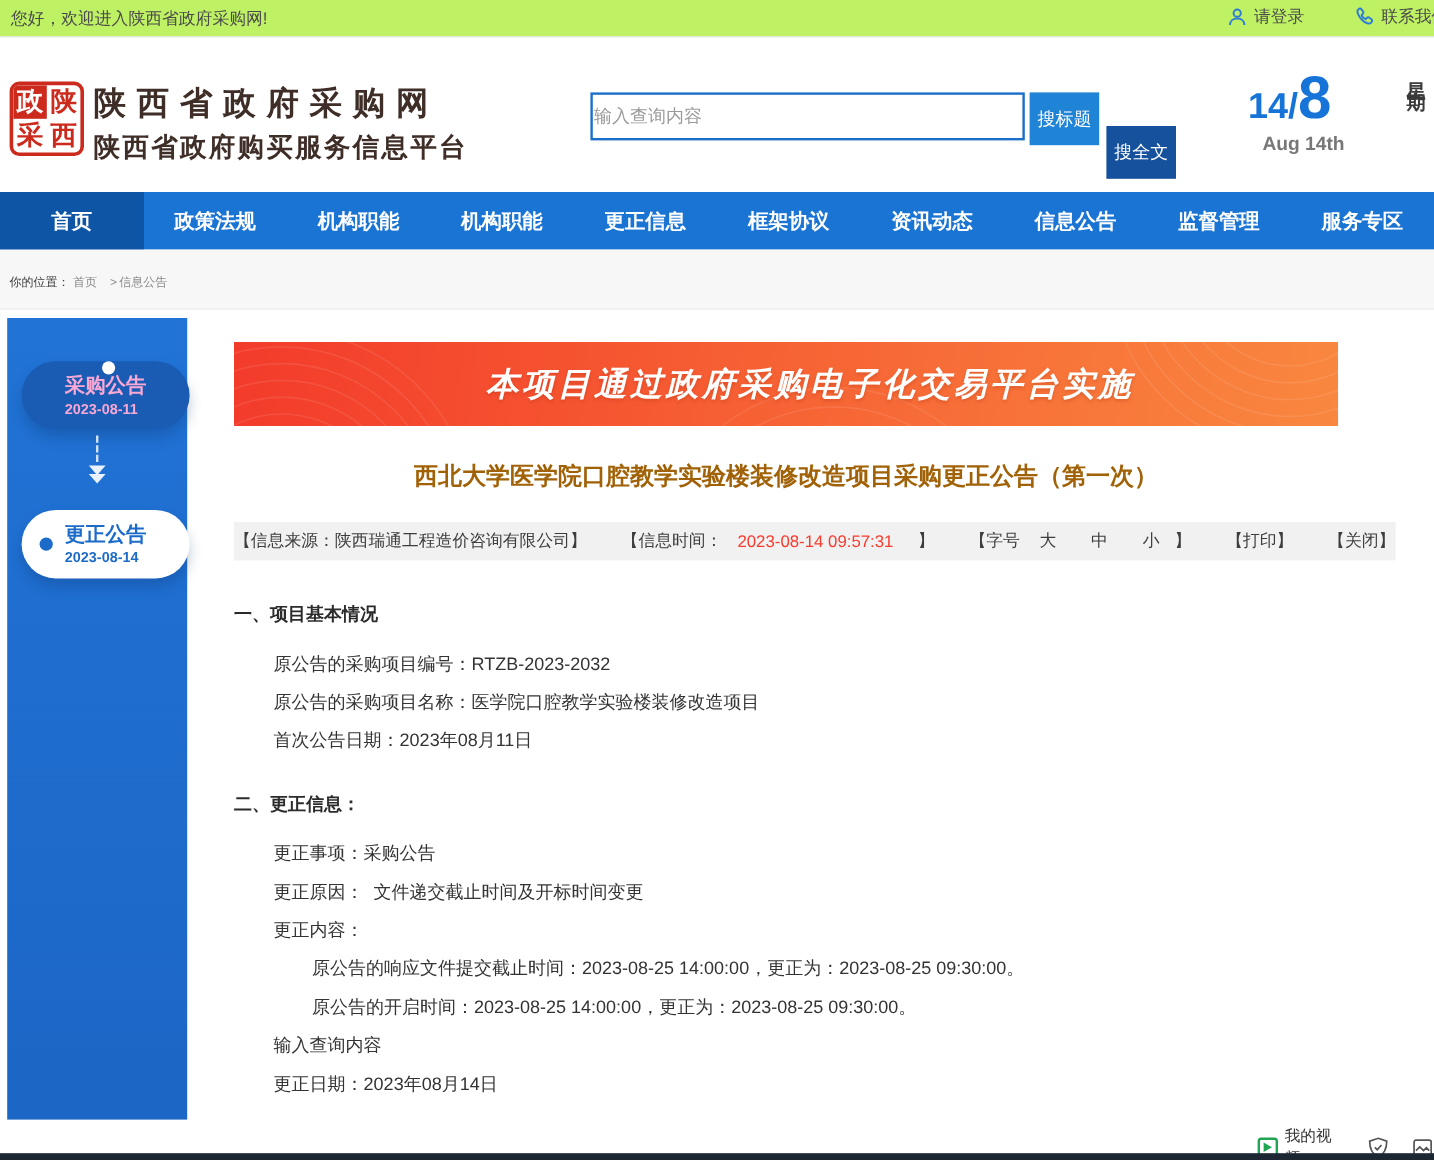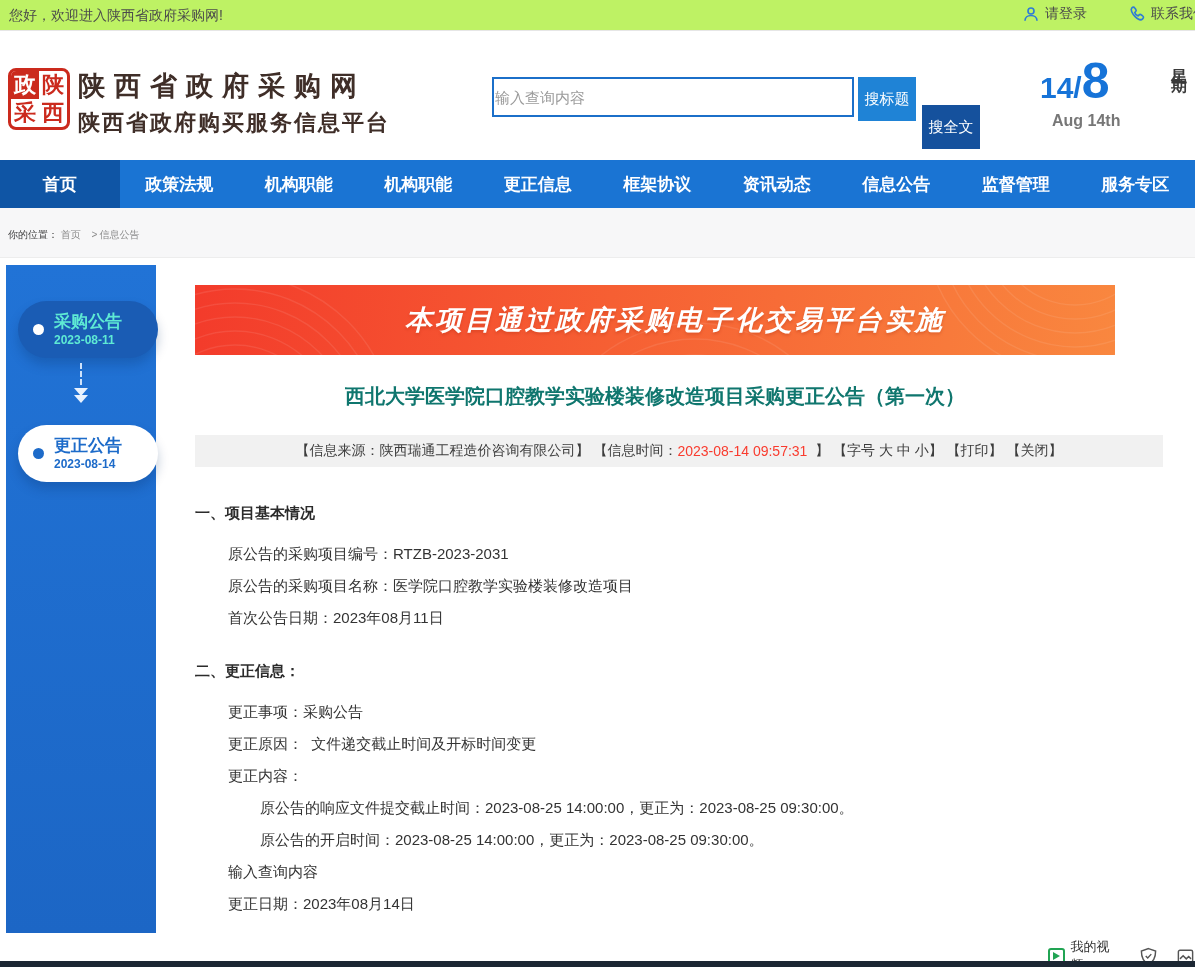--- a/index.html
+++ b/index.html
@@ -49,37 +49,37 @@
   .breadcrumb .loc { color:#3c3c3c; }
   .breadcrumb a { color:#8a8a8a; text-decoration:none; cursor:pointer; }
   .breadcrumb .sep { color:#8a8a8a; margin:0 2px 0 8px; }
 
   
   .sidebar { position:absolute; left:6px; top:265px; width:150px; height:668px; background:linear-gradient(180deg,#2173d6,#1c66c5); }
   .step-pill { position:absolute; left:12px; width:140px; height:57px; border-radius:29px; display:flex; align-items:center; cursor:pointer; box-shadow:0 7px 11px rgba(9,48,105,.25); }
   .step-pill .dot { width:11px; height:11px; border-radius:50%; margin:0 10px 0 15px; flex:none; }
   .step-pill .txt .lbl { font-size:17px; font-weight:bold; line-height:1.15; }
   .step-pill .txt .dt { font-size:12px; font-weight:bold; margin-top:2px; }
-  .pill-1 { top:36px; background:#1a5cb4; color:#5eead4; }
+  .pill-1 { top:36px; background:#1a5cb4; color:#f9a8d4;flex-direction:column; }
   .pill-1 .dot { background:#fff; }
   .pill-2 { top:160px; background:#fff; color:#1d6bc9; }
   .pill-2 .dot { background:#1d6bc9; }
 
   .flow-arrow { position:absolute; left:64px; top:98px; width:22px; height:56px; display:flex; flex-direction:column; align-items:center; }
   .flow-arrow .dash { width:0; height:22px; border-left:2px dashed #cfe2fa; }
   .flow-arrow .tri { width:0; height:0; border-left:7px solid transparent; border-right:7px solid transparent; border-top:8px solid #e9f2fe; margin-top:3px; }
 
   
   .banner { position:absolute; left:195px; top:285px; width:920px; height:70px; background:linear-gradient(96deg,#f33b2b 0%,#f65f33 45%,#f9873f 100%); display:flex; align-items:center; justify-content:center; overflow:hidden; }
   .banner svg { position:absolute; left:0; top:0; }
   .banner .txt { position:relative; color:#fff; font-size:27px; font-weight:bold; font-style:italic; letter-spacing:3px; text-shadow:0 2px 3px rgba(150,30,0,.25);margin-left:40px; }
 
-  .art-title { position:absolute; left:195px; top:383px; width:920px; text-align:center; font-size:20px; font-weight:bold; color:#0f766e; }
-
-  .meta-bar { position:absolute; left:195px; top:435px; width:968px; height:32px; background:#f1f1f1; display:flex; align-items:center; justify-content:center; font-size:14px; color:#3d3d3d; white-space:pre; }
+  .art-title { position:absolute; left:195px; top:383px; width:920px; text-align:center; font-size:20px; font-weight:bold; color:#a16207; }
+
+  .meta-bar { position:absolute; left:195px; top:435px; width:968px; height:32px; background:#f1f1f1; display:flex; align-items:center; justify-content:space-between; font-size:14px; color:#3d3d3d; white-space:pre; }
   .meta-bar .red { color:#f93b2e; }
   .meta-bar .clickable { cursor:pointer; }
 
   .article-body { position:absolute; left:195px; top:497px; width:930px; font-size:15px; color:#333; }
   .sec-heading { font-weight:bold; line-height:32px; color:#2b2b2b; }
   .sec-gap { height:9px; }
   .sec2 { margin-top:21px; }
   .line { line-height:32px; white-space:pre-wrap; }
   .ind1 { padding-left:33px; }
   .ind2 { padding-left:65px; }
@@ -220,21 +220,21 @@
     <span>【信息来源：陕西瑞通工程造价咨询有限公司】</span><span> </span>
     <span>【信息时间：</span><span class="red">2023-08-14 09:57:31</span><span>  】</span><span> </span>
     <span>【字号 </span><span class="clickable">大</span><span> </span><span class="clickable">中</span><span> </span><span class="clickable">小</span><span>】</span><span> </span>
     <span class="clickable">【打印】</span><span> </span>
     <span class="clickable">【关闭】</span>
   </div>
 
   <div class="article-body">
     <div class="sec-heading">一、项目基本情况</div>
     <div class="sec-gap"></div>
-    <div class="line ind1">原公告的采购项目编号：RTZB-2023-2031</div>
+    <div class="line ind1">原公告的采购项目编号：RTZB-2023-2032</div>
     <div class="line ind1">原公告的采购项目名称：医学院口腔教学实验楼装修改造项目</div>
     <div class="line ind1">首次公告日期：2023年08月11日</div>
 
     <div class="sec-heading sec2">二、更正信息：</div>
     <div class="sec-gap"></div>
     <div class="line ind1">更正事项：采购公告</div>
     <div class="line ind1">更正原因：  文件递交截止时间及开标时间变更</div>
     <div class="line ind1">更正内容：</div>
     <div class="line ind2">原公告的响应文件提交截止时间：2023-08-25 14:00:00，更正为：2023-08-25 09:30:00。</div>
     <div class="line ind2">原公告的开启时间：2023-08-25 14:00:00，更正为：2023-08-25 09:30:00。</div>

